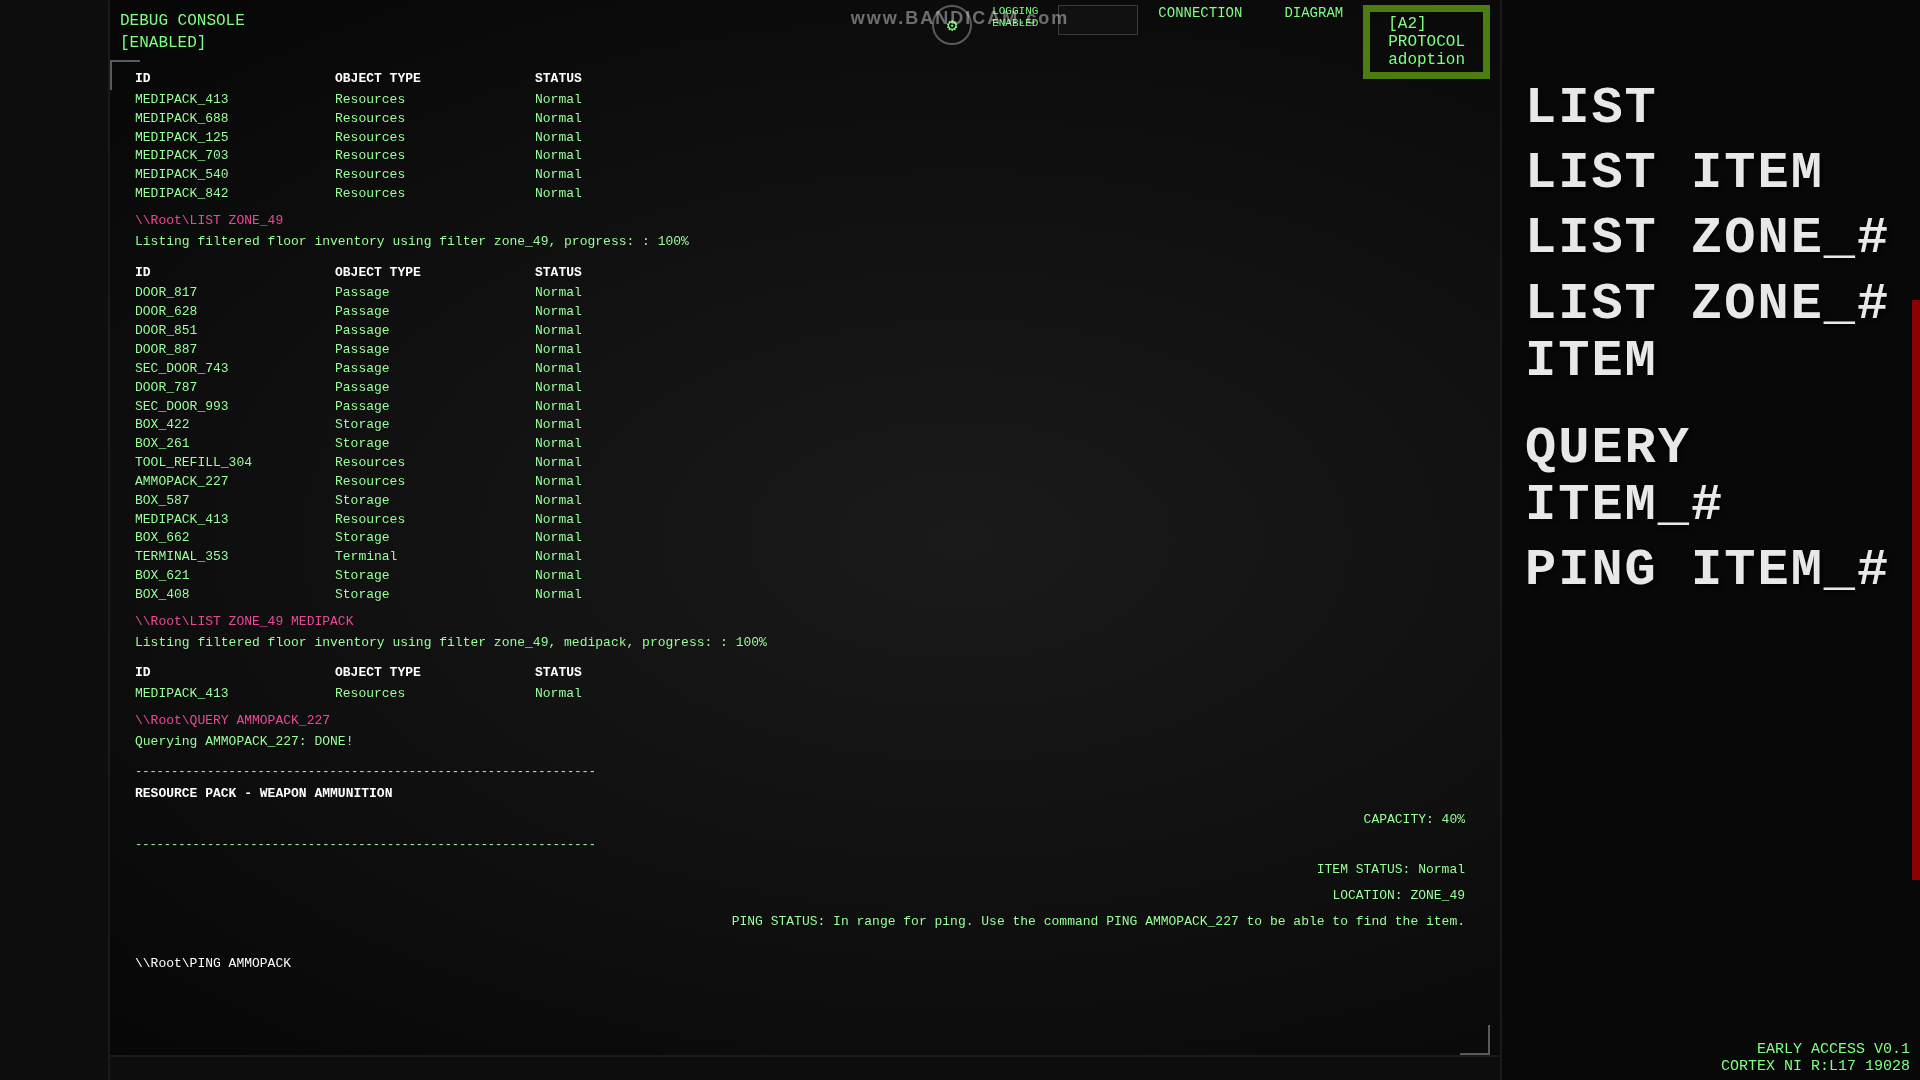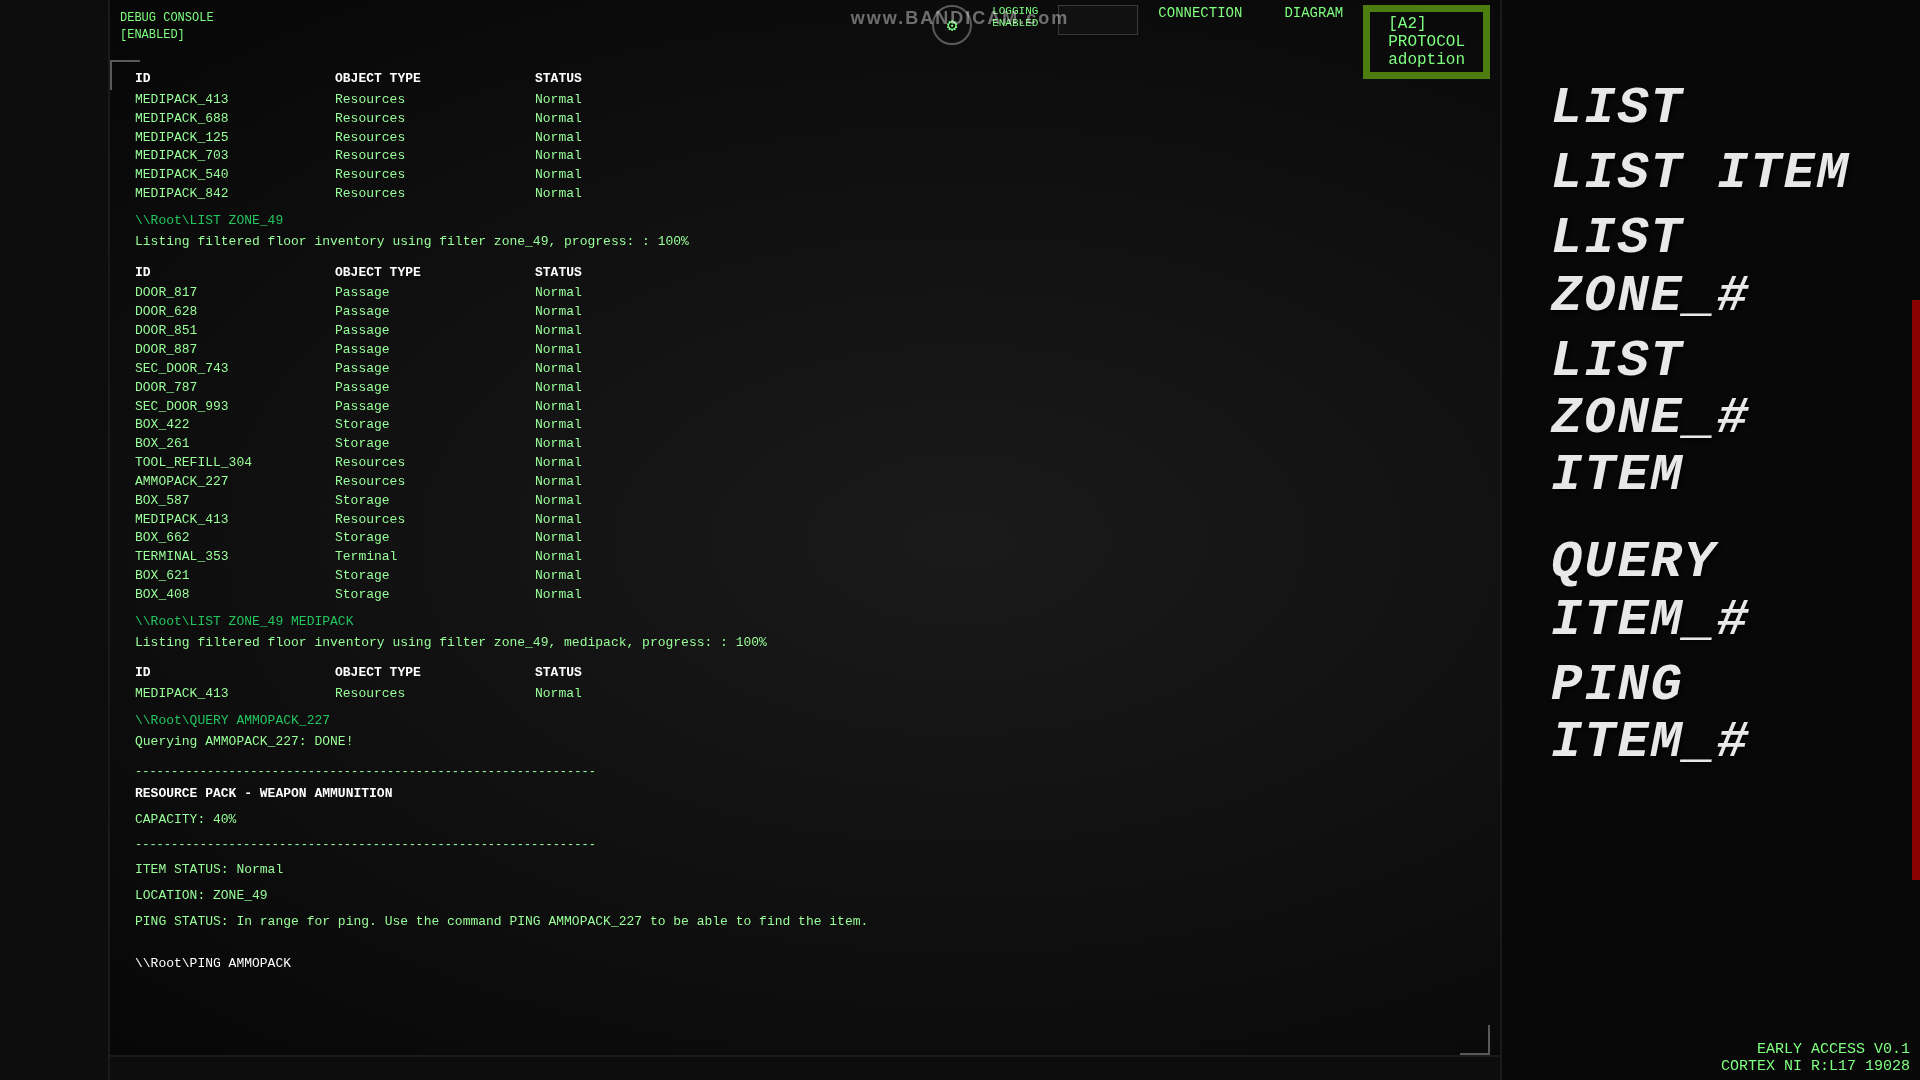--- a/index.html
+++ b/index.html
@@ -63,21 +63,21 @@
       font-weight: bold;
     }
 
     
     .debug-console {
       position: absolute;
       top: 10px;
       left: 120px;
       z-index: 3;
       color: #7fff7f;
-      font-size: 12px;
+      font-size: 16px;
       font-family: 'Courier New', monospace;
       line-height: 1.4;
     }
 
     
     .top-right-ui {
       position: absolute;
       top: 5px;
       right: 430px;
       z-index: 3;
@@ -149,21 +149,21 @@
       display: grid;
       grid-template-columns: 200px 200px 120px;
       color: #99ff99;
     }
 
     .terminal-row .status {
       color: #99ff99;
     }
 
     .terminal-command {
-      color: #22c55e;
+      color: #ec4899;
       margin: 8px 0 2px 0;
     }
 
     .terminal-info {
       color: #99ff99;
       margin-bottom: 4px;
     }
 
     .terminal-divider {
       color: #99ff99;
@@ -173,20 +173,21 @@
 
     .terminal-section-title {
       color: #ffffff;
       font-weight: bold;
       margin: 2px 0;
     }
 
     .terminal-detail {
       color: #99ff99;
       margin: 7px 0;
+      text-align: right;
     }
 
     .terminal-prompt {
       color: #ffffff;
       margin-top: 8px;
     }
 
     
     .command-hints {
       position: absolute;
@@ -198,24 +199,22 @@
       font-family: 'Courier New', monospace;
     }
 
     .cmd-large {
       font-size: 52px;
       font-weight: 900;
       color: #e8e8e8;
       letter-spacing: 2px;
       line-height: 1.1;
       text-transform: uppercase;
-      font-style: italic;
       margin-bottom: 8px;
       text-shadow: 2px 2px 4px rgba(0,0,0,0.8);
-      margin-left: 26px;
     }
 
     .cmd-large.gap {
       margin-top: 30px;
     }
 
     
     .corner-tl {
       position: absolute;
       top: 60px;

